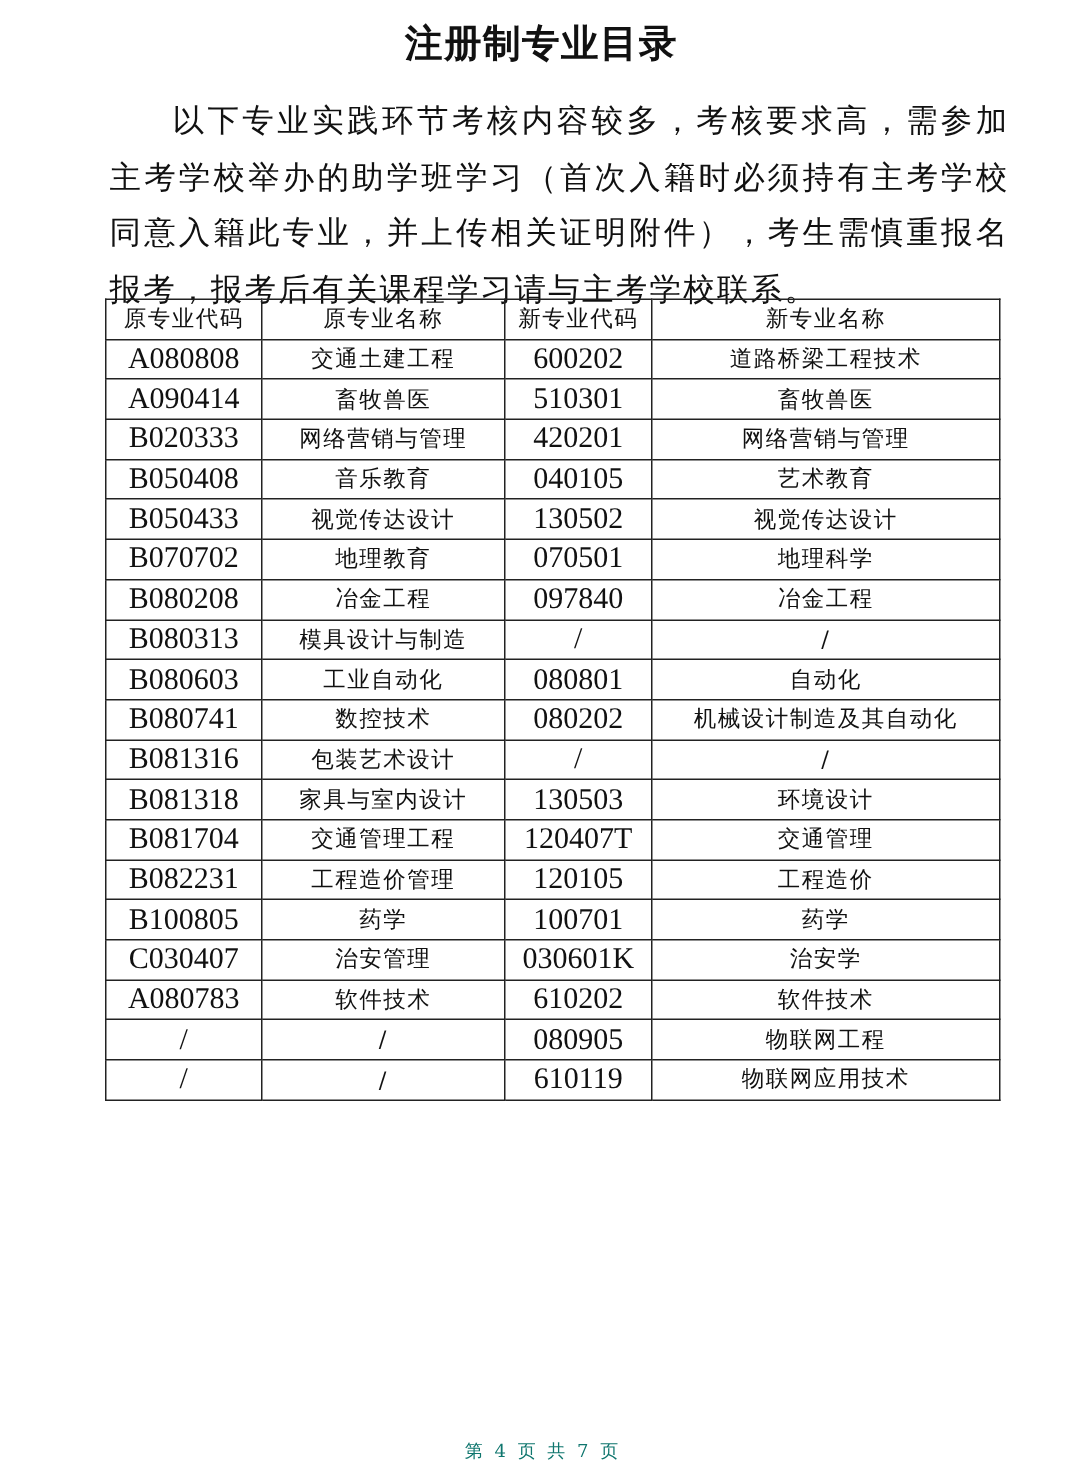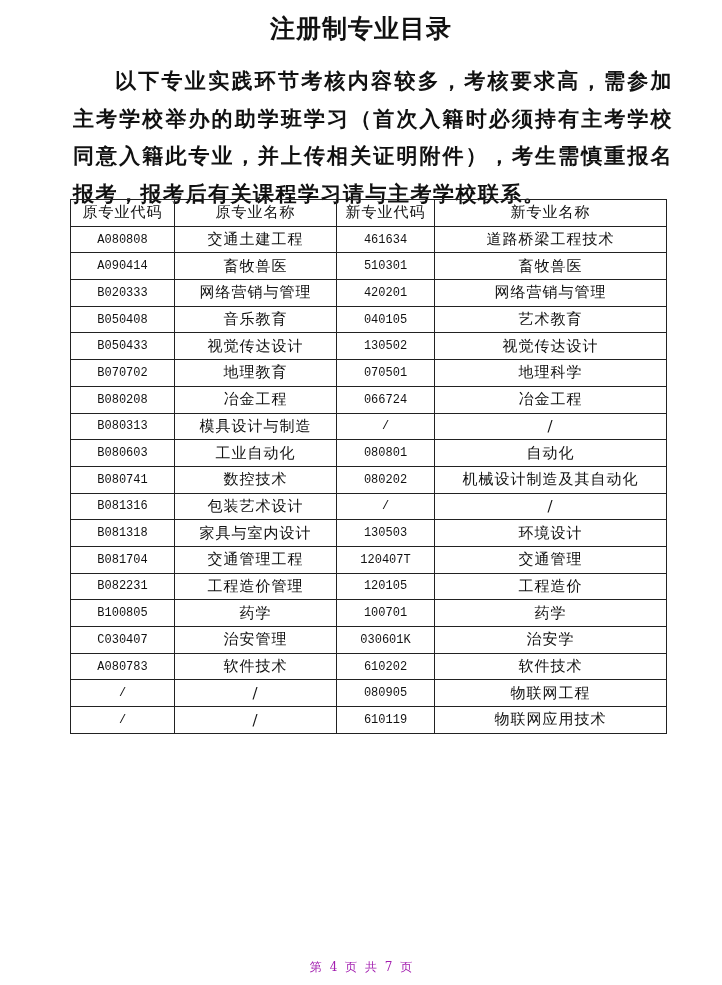--- a/index.html
+++ b/index.html
@@ -1,30 +1,30 @@
 <!DOCTYPE html>
 <html><head>
 <meta charset="utf-8">
 <style>
   html, body { margin:0; padding:0; background:#fff; }
   body { width:722px; height:985px; position:relative; overflow:hidden;
          font-family: "DejaVu Serif", "Liberation Serif", serif; color:#111; }
   .title { position:absolute; top:12px; left:0; width:722px; text-align:center;
            font-size:25px; font-weight:bold; letter-spacing:1px; line-height:34px; }
   .intro { position:absolute; top:62px; left:73px; width:600px;
-           font-size:21px; line-height:37.5px; letter-spacing:1.5px;font-weight:bold; }
+           font-size:21px; line-height:37.5px; letter-spacing:1.5px; }
   .intro p { margin:0; text-indent:42px; text-align:justify; }
   table.catalog { position:absolute; top:199px; left:70px; width:596px;
                   border-collapse:collapse; table-layout:fixed; font-size:15px; }
   table.catalog td, table.catalog th { border:1px solid #222; height:25.7px; padding:0;
                   text-align:center; vertical-align:middle; font-weight:normal; white-space:nowrap;
                   letter-spacing:1px; }
-  table.catalog td.code { font-family:Liberation Mono, monospace; font-size:12px; letter-spacing:0; }
+  table.catalog td.code { font-family:Liberation Serif, serif; font-size:20px; letter-spacing:0; }
   .footer { position:absolute; top:959px; left:0; width:722px; text-align:center;
-            font-size:12px; color:#a21caf; word-spacing:4px; }
+            font-size:12px; color:#0f766e; word-spacing:4px; }
 </style>
 </head>
 <body>
 
 <div class="title">注册制专业目录</div>
 
 <div class="intro">
   <p>以下专业实践环节考核内容较多，考核要求高，需参加主考学校举办的助学班学习（首次入籍时必须持有主考学校同意入籍此专业，并上传相关证明附件），考生需慎重报名报考，报考后有关课程学习请与主考学校联系。</p>
 </div>
 
@@ -40,21 +40,21 @@
       <th>原专业代码</th>
       <th>原专业名称</th>
       <th>新专业代码</th>
       <th>新专业名称</th>
     </tr>
   </thead>
   <tbody id="tbody">
       <tr>
         <td class="code">A080808</td>
         <td>交通土建工程</td>
-        <td class="code">461634</td>
+        <td class="code">600202</td>
         <td>道路桥梁工程技术</td>
       </tr>
       <tr>
         <td class="code">A090414</td>
         <td>畜牧兽医</td>
         <td class="code">510301</td>
         <td>畜牧兽医</td>
       </tr>
       <tr>
         <td class="code">B020333</td>
@@ -76,21 +76,21 @@
       </tr>
       <tr>
         <td class="code">B070702</td>
         <td>地理教育</td>
         <td class="code">070501</td>
         <td>地理科学</td>
       </tr>
       <tr>
         <td class="code">B080208</td>
         <td>冶金工程</td>
-        <td class="code">066724</td>
+        <td class="code">097840</td>
         <td>冶金工程</td>
       </tr>
       <tr>
         <td class="code">B080313</td>
         <td>模具设计与制造</td>
         <td class="code">/</td>
         <td>/</td>
       </tr>
       <tr>
         <td class="code">B080603</td>

